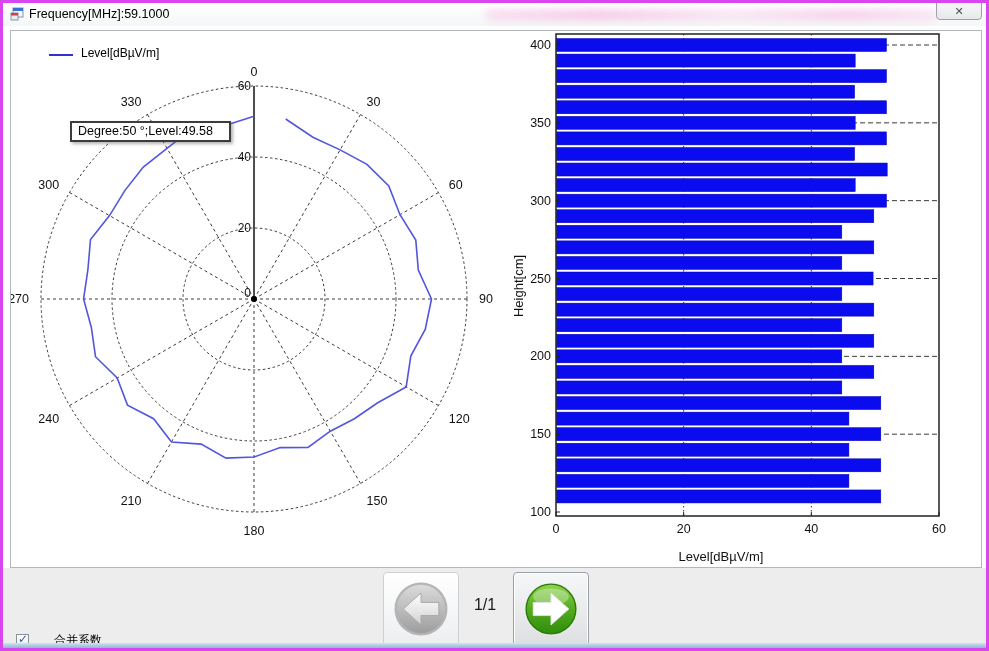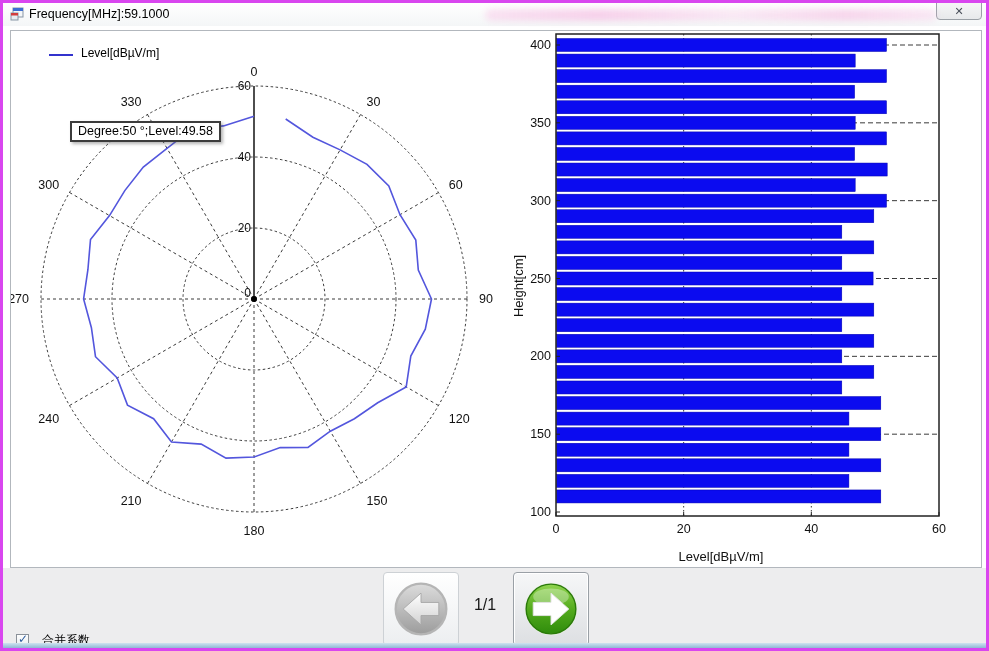--- a/index.html
+++ b/index.html
@@ -26,35 +26,35 @@
   .chart-panel{
     position:absolute;left:7px;top:27px;width:972px;height:538px;
     border:1px solid #b2b7bd;background:#fff;
   }
   .legend{position:absolute;left:38px;top:15px;height:16px;}
   .legend-line{position:absolute;left:0;top:8px;width:24px;height:2px;}
   .legend-text{position:absolute;left:32px;top:0;font-size:12px;color:#000;}
   .chart-svg{position:absolute;top:0;}
   .tooltip{
     position:absolute;background:#fff;border:2px solid #3c3c3c;
-    padding:1px 6px 2px 6px;font-size:12.5px;color:#000;white-space:nowrap;
+    padding:1px 16px 2px 6px;font-size:12.5px;color:#000;white-space:nowrap;
     box-shadow:2px 2px 3px rgba(90,90,90,.45);z-index:5;
   }
   #tt-polar{left:59px;top:90px;}
   #tt-bar{left:830px;top:219px;max-width:160px;overflow:hidden;}
   .bottombar{position:absolute;left:0;right:0;top:565px;height:81px;background:#ededee;}
   .nav-btn{position:absolute;width:76px;height:74px;border-radius:4px;padding:0;cursor:pointer;}
   .nav-btn svg{display:block;margin:6px auto;}
   #back-btn{left:380px;top:4px;border:1px solid #cdd1d5;background:linear-gradient(#ffffff,#ecEEf0);}
   #fwd-btn{left:510px;top:4px;border:1px solid #969c66;border-color:#9aa0a6;background:linear-gradient(#f6f7f8,#dddfe2);box-shadow:inset 0 0 0 1px #fff;}
   .page-indicator{position:absolute;left:456px;top:28px;width:52px;text-align:center;font-size:16px;color:#1a1a1a;}
   .checkbox-row{position:absolute;left:13px;top:64px;display:flex;align-items:center;}
   .checkbox{position:relative;width:13px;height:13px;border:1px solid #8a9199;background:linear-gradient(#fdfdfd,#eaeef1);cursor:pointer;}
   .checkmark{position:absolute;left:1px;top:-3px;font-size:12px;font-weight:bold;color:#2d5c9e;line-height:14px;}
-  .checkbox-label{margin-left:13px;font-size:12px;color:#000;}
+  .checkbox-label{margin-left:25px;font-size:12px;color:#000;}
   .bottom-edge{position:absolute;left:0;right:0;bottom:0;height:5px;
     background:linear-gradient(#cfe3f0,#8fb8d4);}
 </style>
 </head>
 <body>
 
 <div class="window">
 
   <div class="titlebar">
     <svg class="app-icon" viewBox="0 0 14 14">

